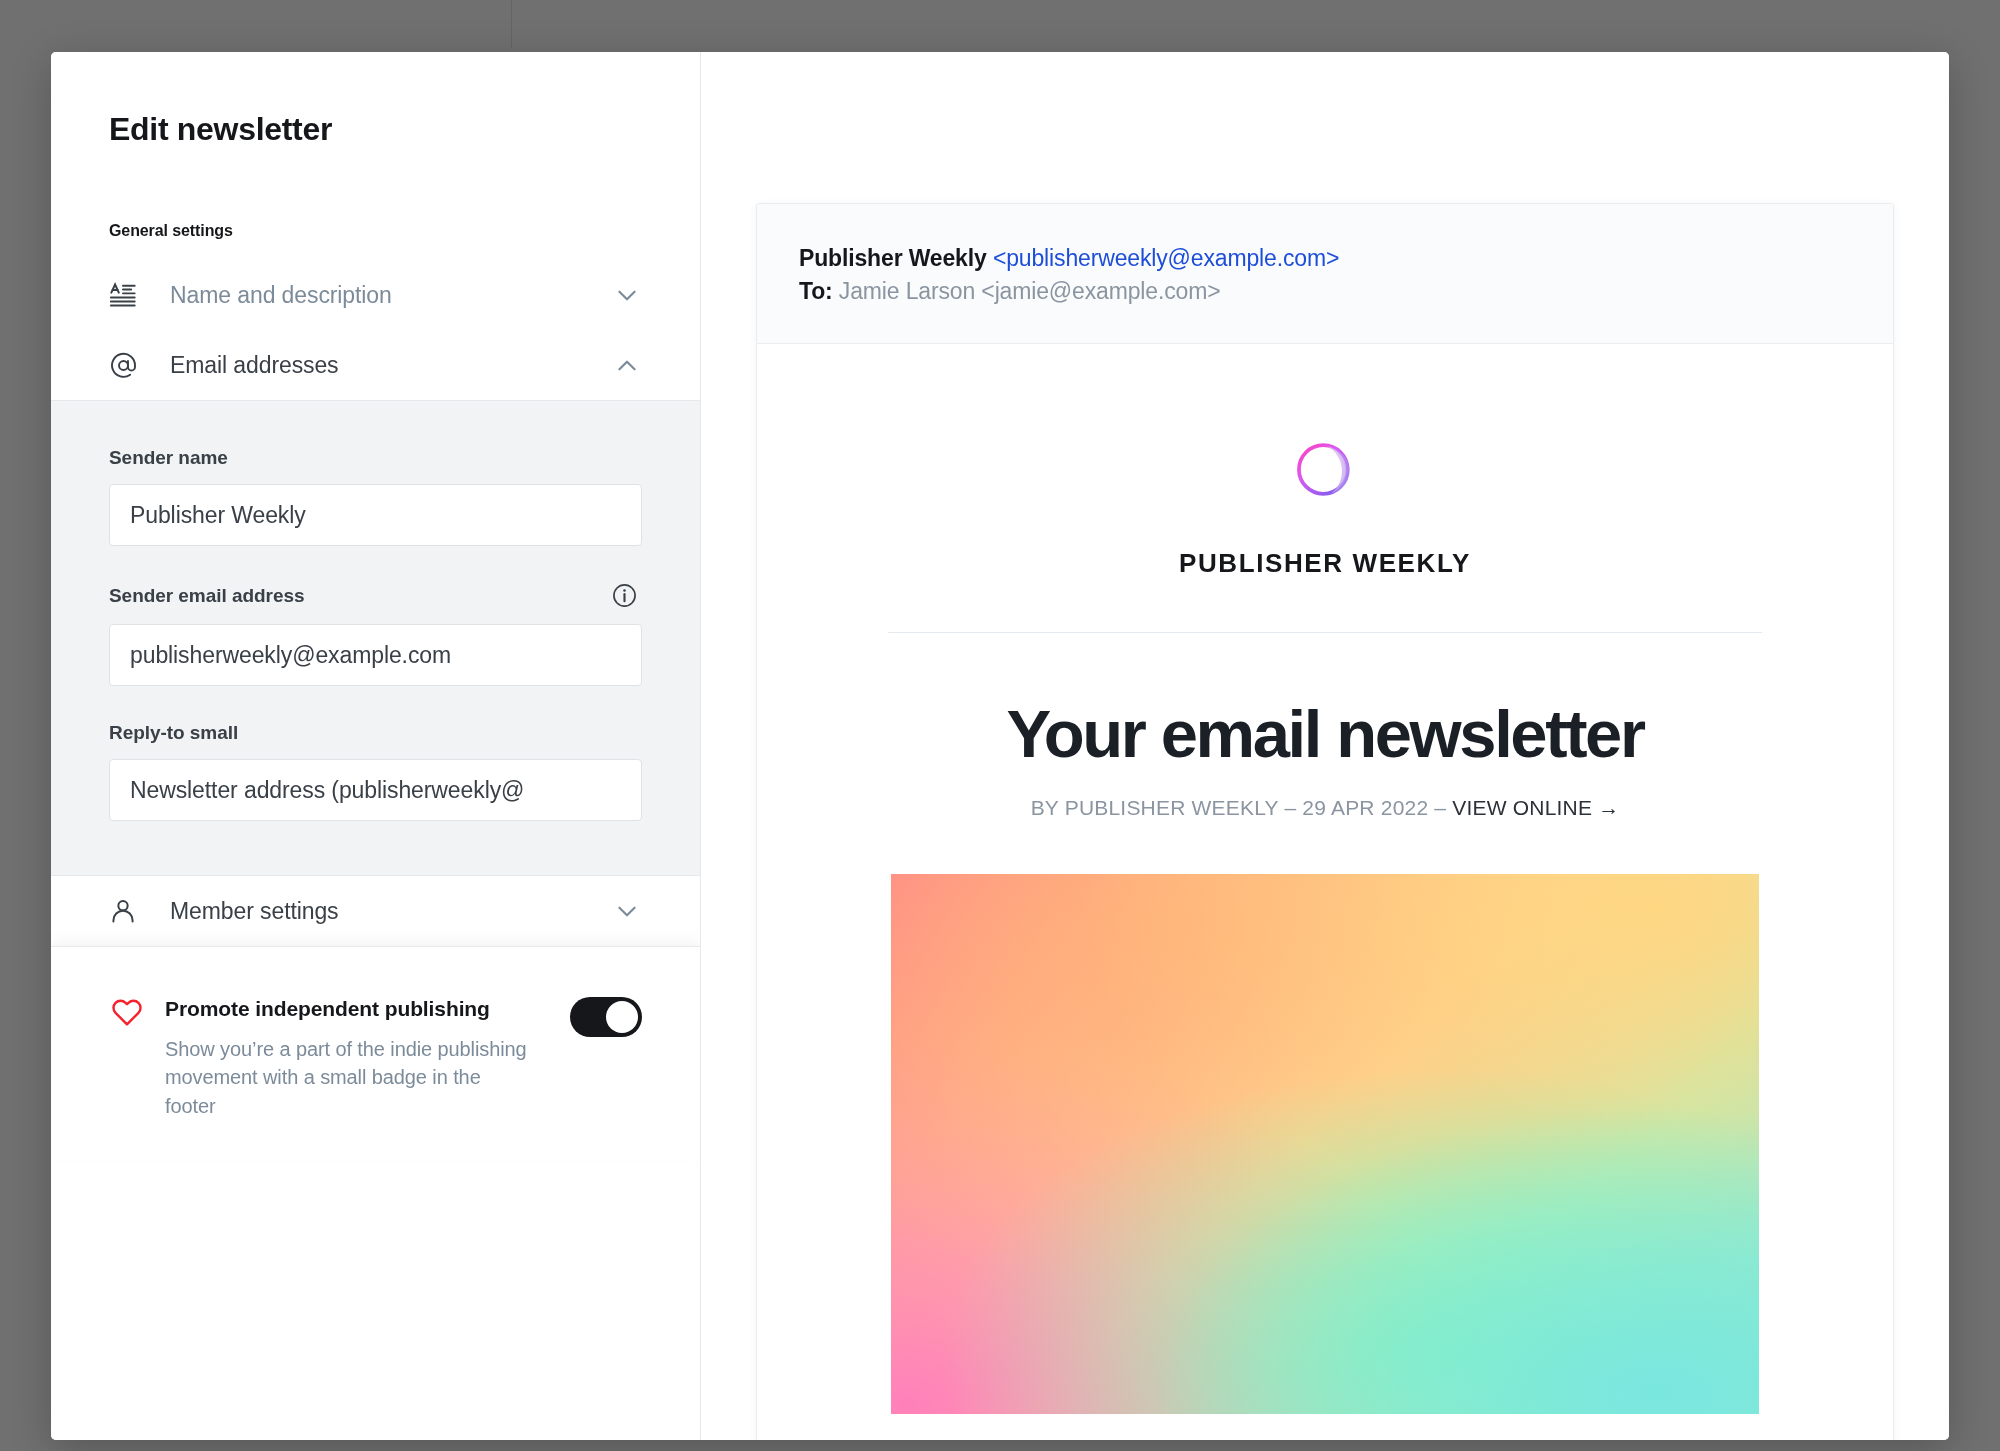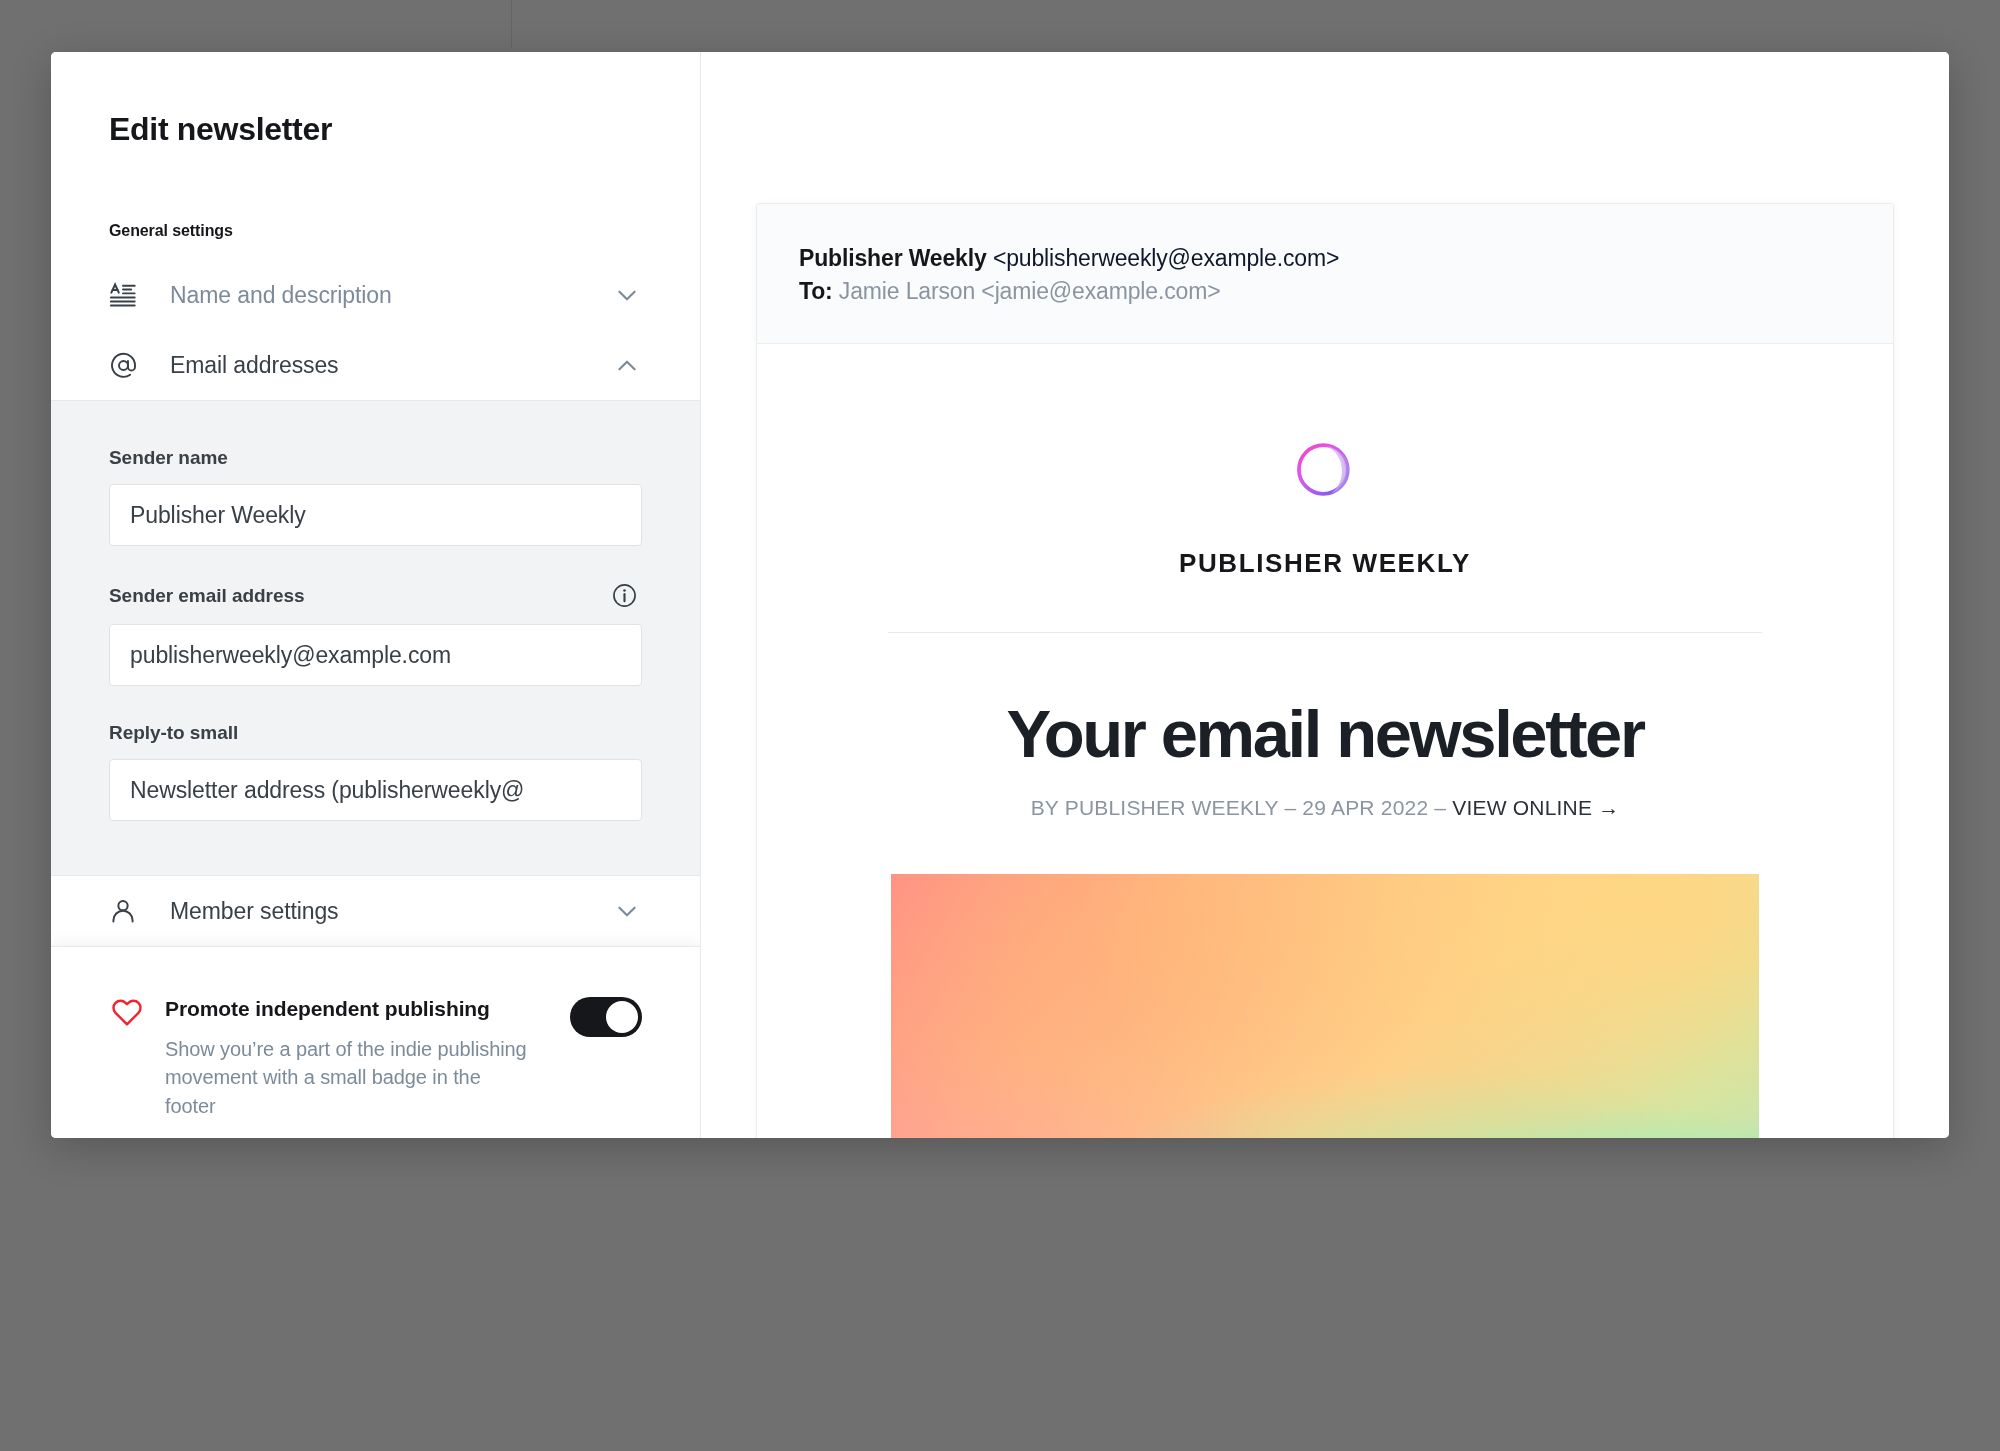--- a/index.html
+++ b/index.html
@@ -25,21 +25,21 @@
     width: 1px;
     height: 48px;
     background: rgba(0,0,0,0.10);
   }
 
   .modal {
     position: absolute;
     left: 51px;
     top: 52px;
     width: 1898px;
-    height: 1086px;
+    height: 1388px;
     background: #ffffff;
     border-radius: 5px;
     display: flex;
     overflow: hidden;
     box-shadow: 0 10px 40px rgba(0,0,0,0.22);
   }
 
   
   .sidebar {
     width: 650px;
@@ -294,21 +294,21 @@
   }
 
   .email-line {
     font-size: 23px;
     line-height: 1.42;
     letter-spacing: -0.15px;
     white-space: nowrap;
   }
 
   .email-strong { font-weight: 700; color: #15171a; }
-  .email-muted { color: #0f172a; }
+  .email-muted { color: #1d4ed8; }
   .email-to-name { color: #8a95a1; }
 
   .email-body {
     padding: 0 42px;
     text-align: center;
   }
 
   .logo-wrap {
     margin-top: 86px;
     display: flex;

